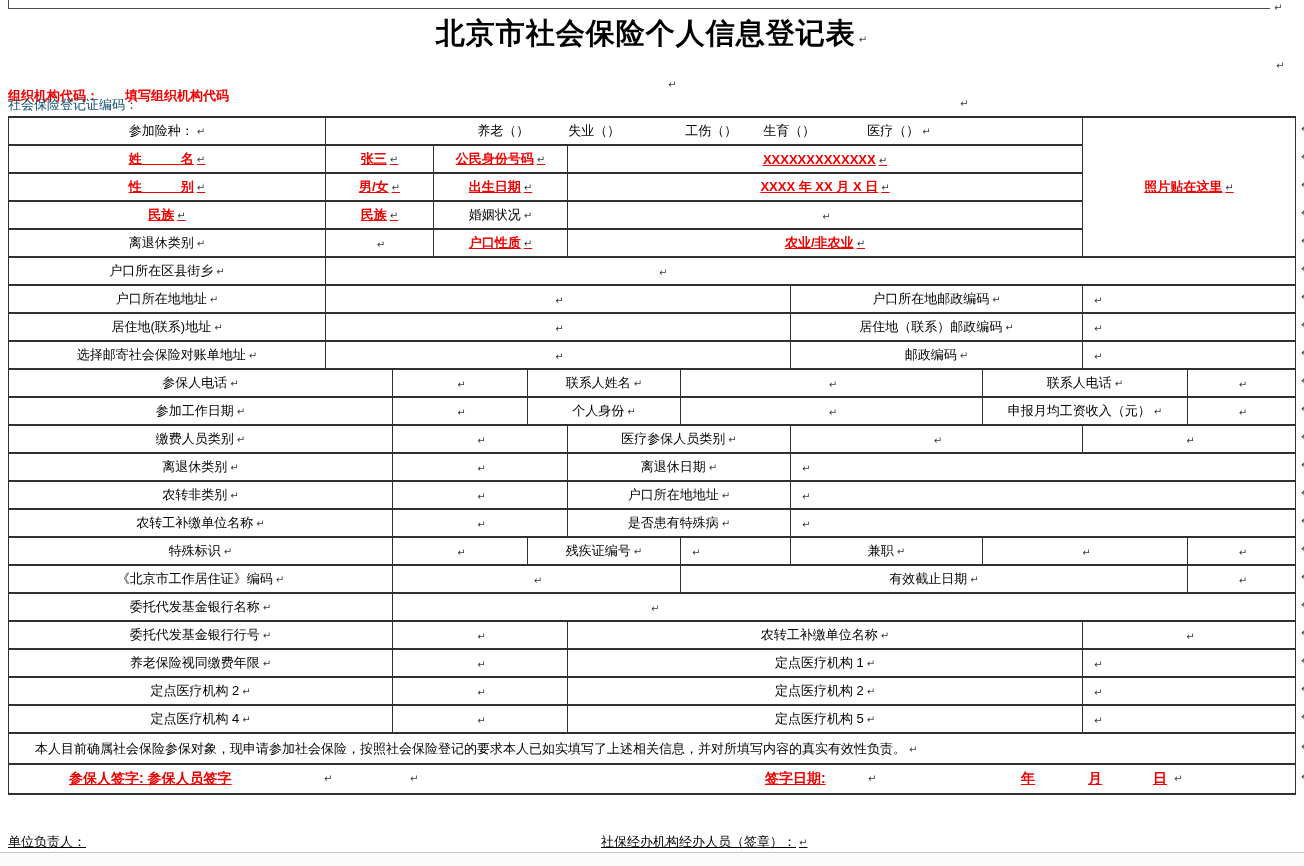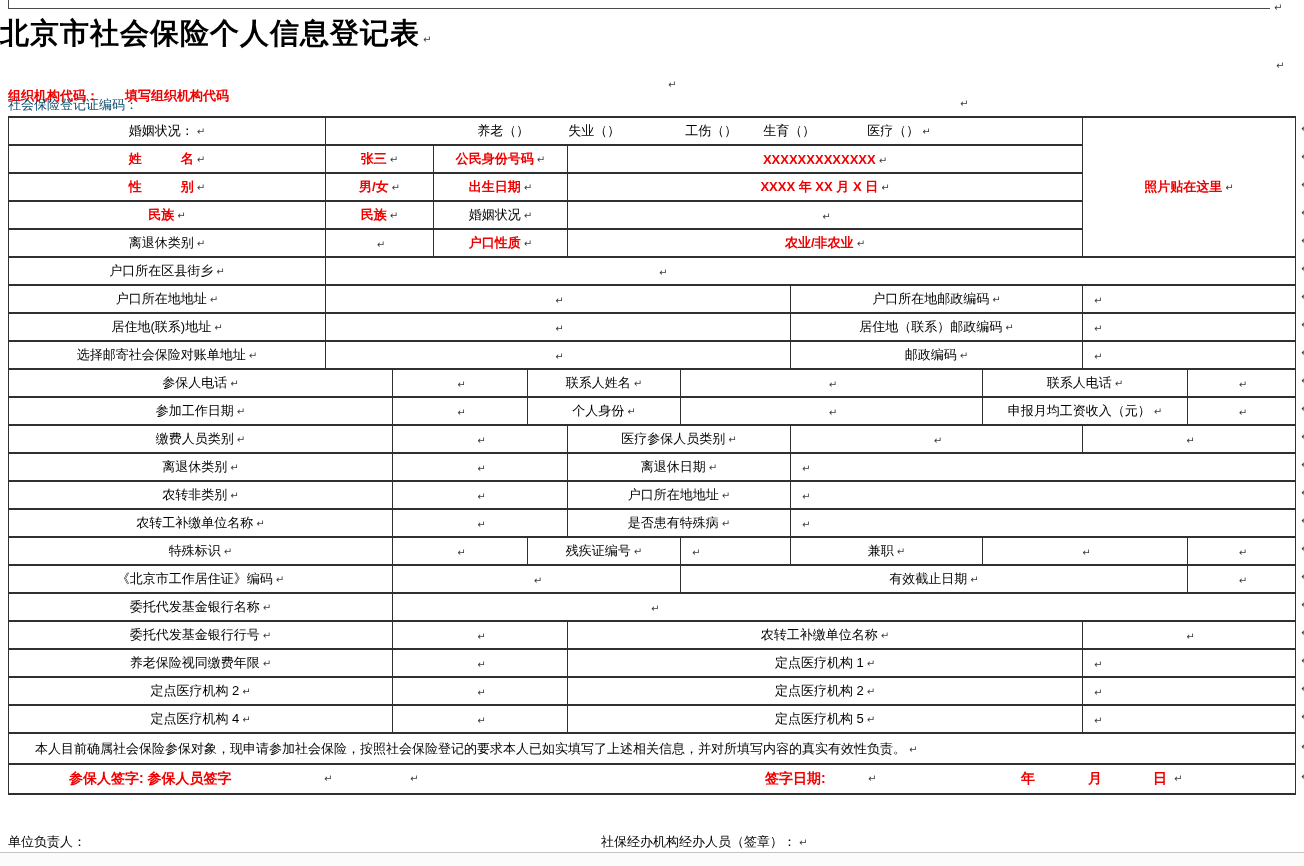--- a/index.html
+++ b/index.html
@@ -3,23 +3,23 @@
 <meta charset="utf-8">
 <style>
   html,body{margin:0;padding:0;background:#e9e9e9;}
   .page{position:relative;width:1304px;height:866px;background:#ffffff;overflow:hidden;
         font-family:"Liberation Sans","DejaVu Sans",sans-serif;color:#000;}
   .top-rule{position:absolute;left:8px;top:8px;width:1262px;height:0;border-top:1px solid #4a4a4a;}
   .corner-tick{position:absolute;left:8px;top:0;height:9px;width:0;border-left:1px solid #4a4a4a;}
   .pm{font-size:10px;color:#3c3c3c;font-weight:normal;vertical-align:baseline;margin-left:3px;line-height:1;}
   .abs-pm{position:absolute;font-size:10px;color:#3c3c3c;}
   .margin-pm{position:absolute;font-size:10px;color:#3c3c3c;}
-  .title{position:absolute;left:0;top:14px;width:100%;text-align:left;font-size:29px;
+  .title{position:absolute;left:0;top:14px;width:100%;text-align:center;font-size:29px;
          font-weight:bold;letter-spacing:1px;white-space:pre;}
-  .red{color:#f00000;font-weight:bold;}
+  .red{color:#f00000;font-weight:bold;text-decoration:underline;}
   .note{position:absolute;left:8px;font-size:13px;font-weight:bold;color:#f00000;white-space:pre;}
   .note1{top:58px;} .note2{top:87px;}
   .regno{position:absolute;left:8px;top:96px;font-size:13px;color:#0c4a6e;white-space:pre;}
   table{position:absolute;left:8px;top:116px;border-collapse:collapse;table-layout:fixed;width:1287px;
         border-top:2px solid #303030;}
   td{border:1px solid #303030;border-bottom:2px solid #303030;border-top:none;
      height:26px;font-size:13px;text-align:center;vertical-align:middle;padding:0 2px;
      white-space:pre;overflow:hidden;}
   td.tl{text-align:left;padding-left:8px;}
   td.decl{height:29px;text-align:left;padding-left:26px;font-size:13px;}
@@ -27,21 +27,21 @@
   .sig span{position:absolute;top:50%;transform:translateY(-50%);white-space:pre;}
   .sig .s-l{left:60px;font-size:14px;}
   .sig .s-d{left:756px;font-size:14px;}
   .sig .s-y{left:1012px;font-size:14px;}
   .sig .s-m{left:1079px;font-size:14px;}
   .sig .s-day{left:1144px;font-size:14px;}
   .sig .p1{left:312px;} .sig .p2{left:398px;} .sig .p3{left:856px;} .sig .p4{left:1162px;}
   .sig .pm{position:absolute;top:50%;transform:translateY(-50%);}
   .footer{position:absolute;top:797px;font-size:13px;line-height:18px;white-space:pre;}
   .footer-left{left:8px;} .footer-right{left:601px;}
-  .footer div{height:18px;}
+  .footer div{height:18px;text-decoration:underline;}
   .bottom-strip{position:absolute;left:0;top:852px;width:1304px;height:14px;
                 border-top:1px solid #c4c4c4;background:#fbfbfb;}
 </style>
 </head>
 <body>
 
 <div class="page">
   <div class="corner-tick"></div>
   <div class="top-rule"></div>
   <span class="abs-pm" style="left:1274px;top:2px;">↵</span>
@@ -63,21 +63,21 @@
         <col style="width: 40px;">
         <col style="width: 113px;">
         <col style="width: 110px;">
         <col style="width: 192px;">
         <col style="width: 100px;">
         <col style="width: 105px;">
         <col style="width: 108px;">
       </colgroup>
     <tbody id="form-body">
         <tr>
-          <td colspan="1" class=""><span>婚姻状况：</span><span class="pm">↵</span></td>
+          <td colspan="1" class=""><span>参加险种：</span><span class="pm">↵</span></td>
           <td colspan="8" class=""><span>养老（）　　　失业（）　　　　　工伤（）　　生育（）　　　　医疗（）</span><span class="pm">↵</span></td>
           <td colspan="2" rowspan="5" class="red"><span>照片贴在这里</span><span class="pm">↵</span></td>
         </tr>
         <tr>
           <td colspan="1" class="red"><span>姓　　　名</span><span class="pm">↵</span></td>
           <td colspan="2" class="red"><span>张三</span><span class="pm">↵</span></td>
           <td colspan="2" class="red"><span>公民身份号码</span><span class="pm">↵</span></td>
           <td colspan="4" class="red"><span>XXXXXXXXXXXXX</span><span class="pm">↵</span></td>
         </tr>
         <tr>

